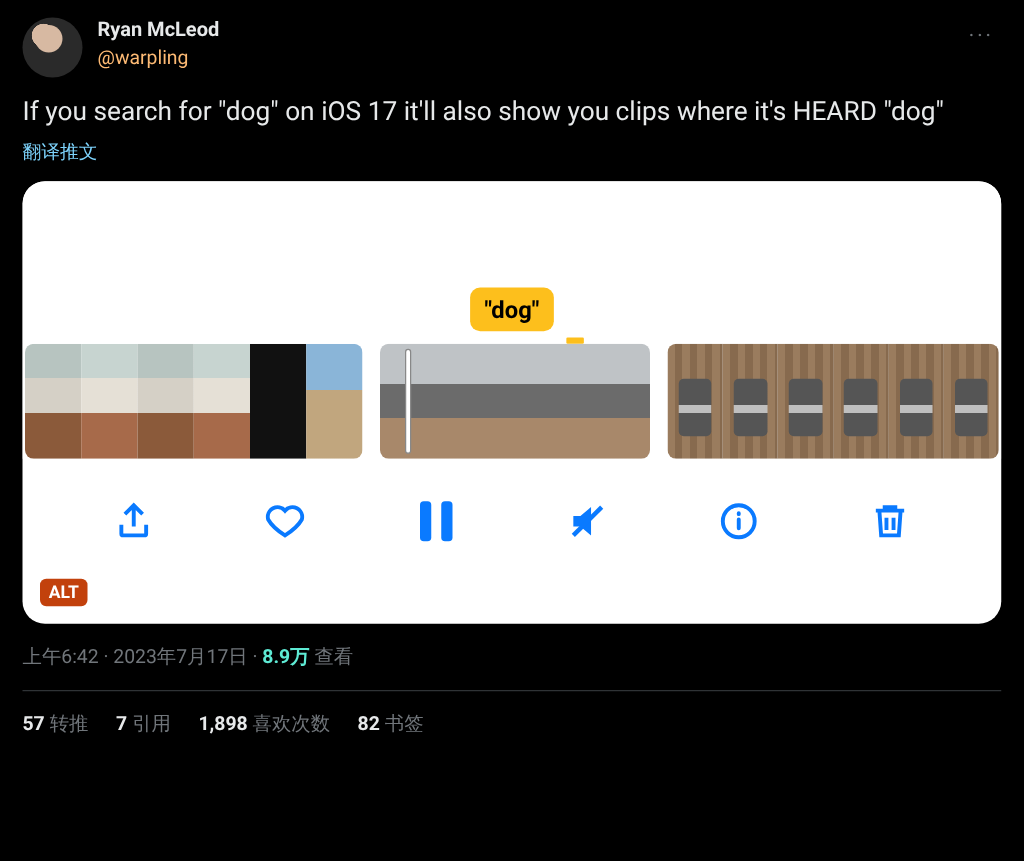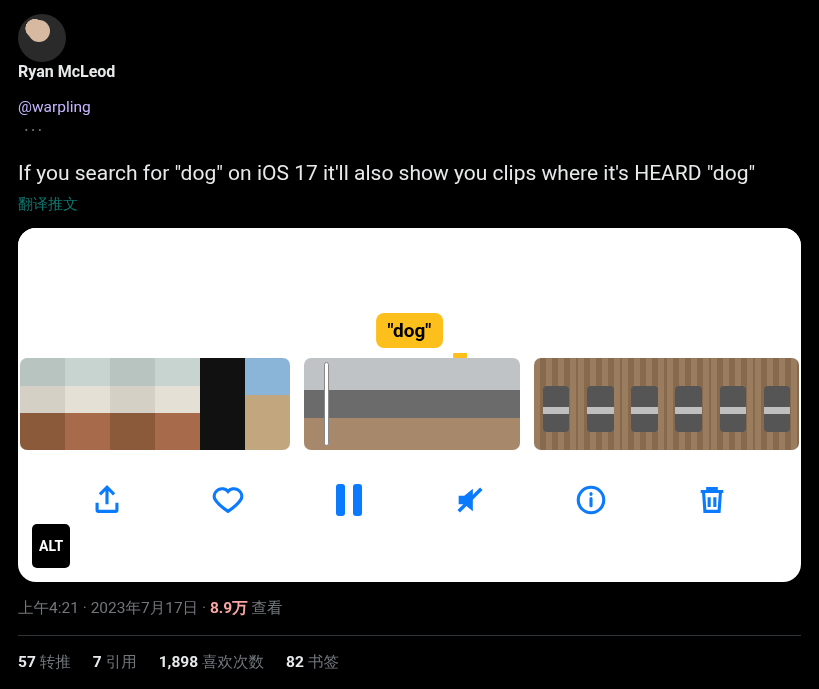--- a/index.html
+++ b/index.html
@@ -5,37 +5,37 @@
   * { box-sizing: border-box; margin: 0; padding: 0; }
   body {
     background: #000;
     color: #e7e9ea;
     font-family: -apple-system, BlinkMacSystemFont, "Segoe UI", Roboto, Helvetica, Arial, sans-serif;
     width: 819px;
     height: 689px;
     overflow: hidden;
   }
   .tweet { padding: 14px 18px 0; }
-  .header { display: flex; align-items: flex-start; flex-direction: column; }
+  .header { display: flex; align-items: flex-start; }
   .avatar {
     width: 48px; height: 48px; border-radius: 50%;
     background: radial-gradient(circle at 35% 30%, #d7b9a2 0 20%, #2a2a2a 21% 100%);
     flex-shrink: 0; margin-right: 12px;
     position: relative; overflow: hidden;
   }
   .avatar::after {
     content:""; position:absolute; left:10px; top:6px; width:22px; height:22px;
     background:#d7b9a2; border-radius:50%;
   }
   .names { flex: 1; }
   .display-name { font-weight: 700; font-size: 16px; color:#e7e9ea; }
-  .handle { color: #c4b5fd; font-size: 15.5px; margin-top:17px; }
+  .handle { color: #fdba74; font-size: 15.5px; margin-top:4px; }
   .more { color:#71767b; font-size:18px; letter-spacing:2px; padding:4px 6px; cursor:pointer; }
   .body-text { margin-top: 14px; font-size: 21px; line-height: 1.35; font-weight:400; color:#e7e9ea; }
-  .translate-link { color:#0f766e; font-size:15px; margin-top:8px; display:inline-block; cursor:pointer; }
+  .translate-link { color:#7dd3fc; font-size:15px; margin-top:8px; display:inline-block; cursor:pointer; }
   .media-card {
     margin-top: 14px;
     border-radius: 18px;
     overflow: hidden;
     background: #fff;
     position: relative;
     height: 354px;
   }
   .media-top { height: 130px; background:#fff; position:relative; }
   .dog-tag {
@@ -63,25 +63,25 @@
   .toolbar {
     height: 100px; display:flex; justify-content:space-around; align-items:center;
     padding: 0 28px;
   }
   .ticon { color:#0a7aff; cursor:pointer; display:flex; align-items:center; justify-content:center; width:44px; height:44px; }
   .ticon svg { width:34px; height:34px; stroke:#0a7aff; fill:none; stroke-width:2.2; }
   .pause-bars { display:flex; gap:8px; }
   .pause-bars span { width:9px; height:32px; background:#0a7aff; border-radius:3px; }
   .alt-badge {
     position:absolute; left:14px; bottom:14px;
-    background:#000000; color:#fff; font-size:14px; font-weight:700;
-    padding:14px 7px; border-radius:5px;
+    background:#c2410c; color:#fff; font-size:14px; font-weight:700;
+    padding:3px 7px; border-radius:5px;
   }
   .metaline { margin-top:16px; color:#71767b; font-size:15.5px; }
-  .metaline .strong { color:#fca5a5; font-weight:700; }
+  .metaline .strong { color:#5eead4; font-weight:700; }
   .divider { height:1px; background:#2f3336; margin-top:16px; }
   .stats { display:flex; gap:22px; margin-top:16px; color:#71767b; font-size:15.5px; }
   .stats .n { color:#e7e9ea; font-weight:700; margin-right:4px; }
 </style>
 </head>
 <body>
 
 <div class="tweet">
 
   <div class="header">
@@ -163,21 +163,21 @@
         <svg viewBox="0 0 24 24">
             <path d="M4 6h16M9 6V4h6v2M6 6l1 14h10l1-14M10 10v7M14 10v7"></path>
           </svg>
       </div>
     </div>
 
     <div class="alt-badge">ALT</div>
   </div>
 
   <div class="metaline">
-    <span>上午4:21</span> ·
+    <span>上午6:42</span> ·
     <span>2023年7月17日</span> ·
     <span class="strong">8.9万</span>
     <span>查看</span>
   </div>
 
   <div class="divider"></div>
 
   <div class="stats">
     <div>
       <span class="n">57</span><span>转推</span>

